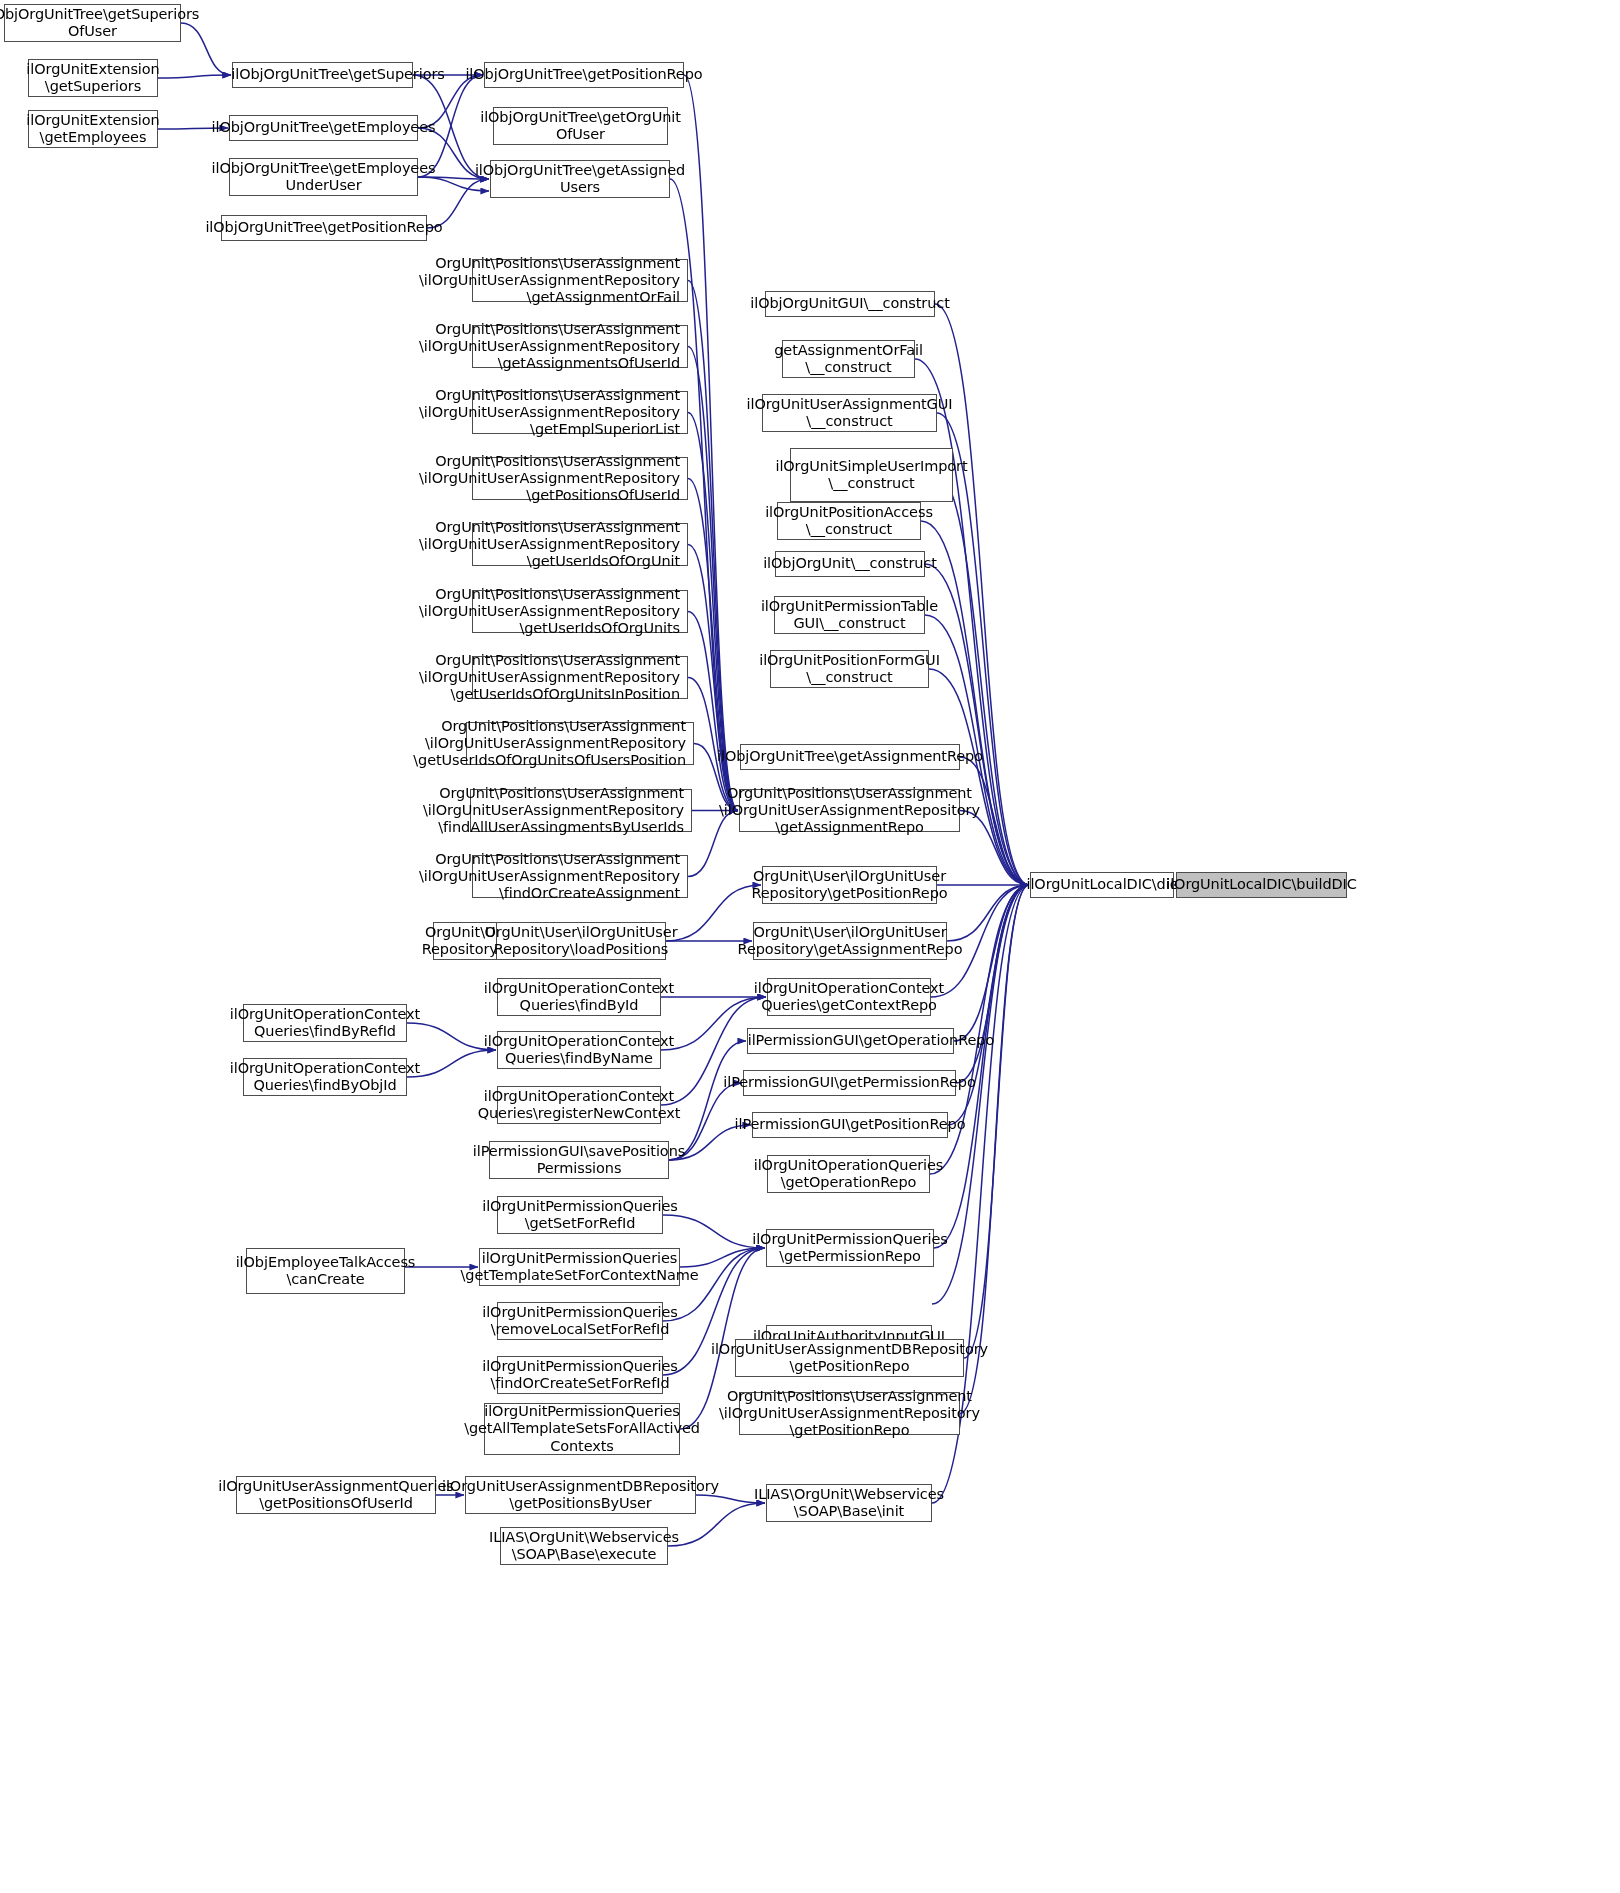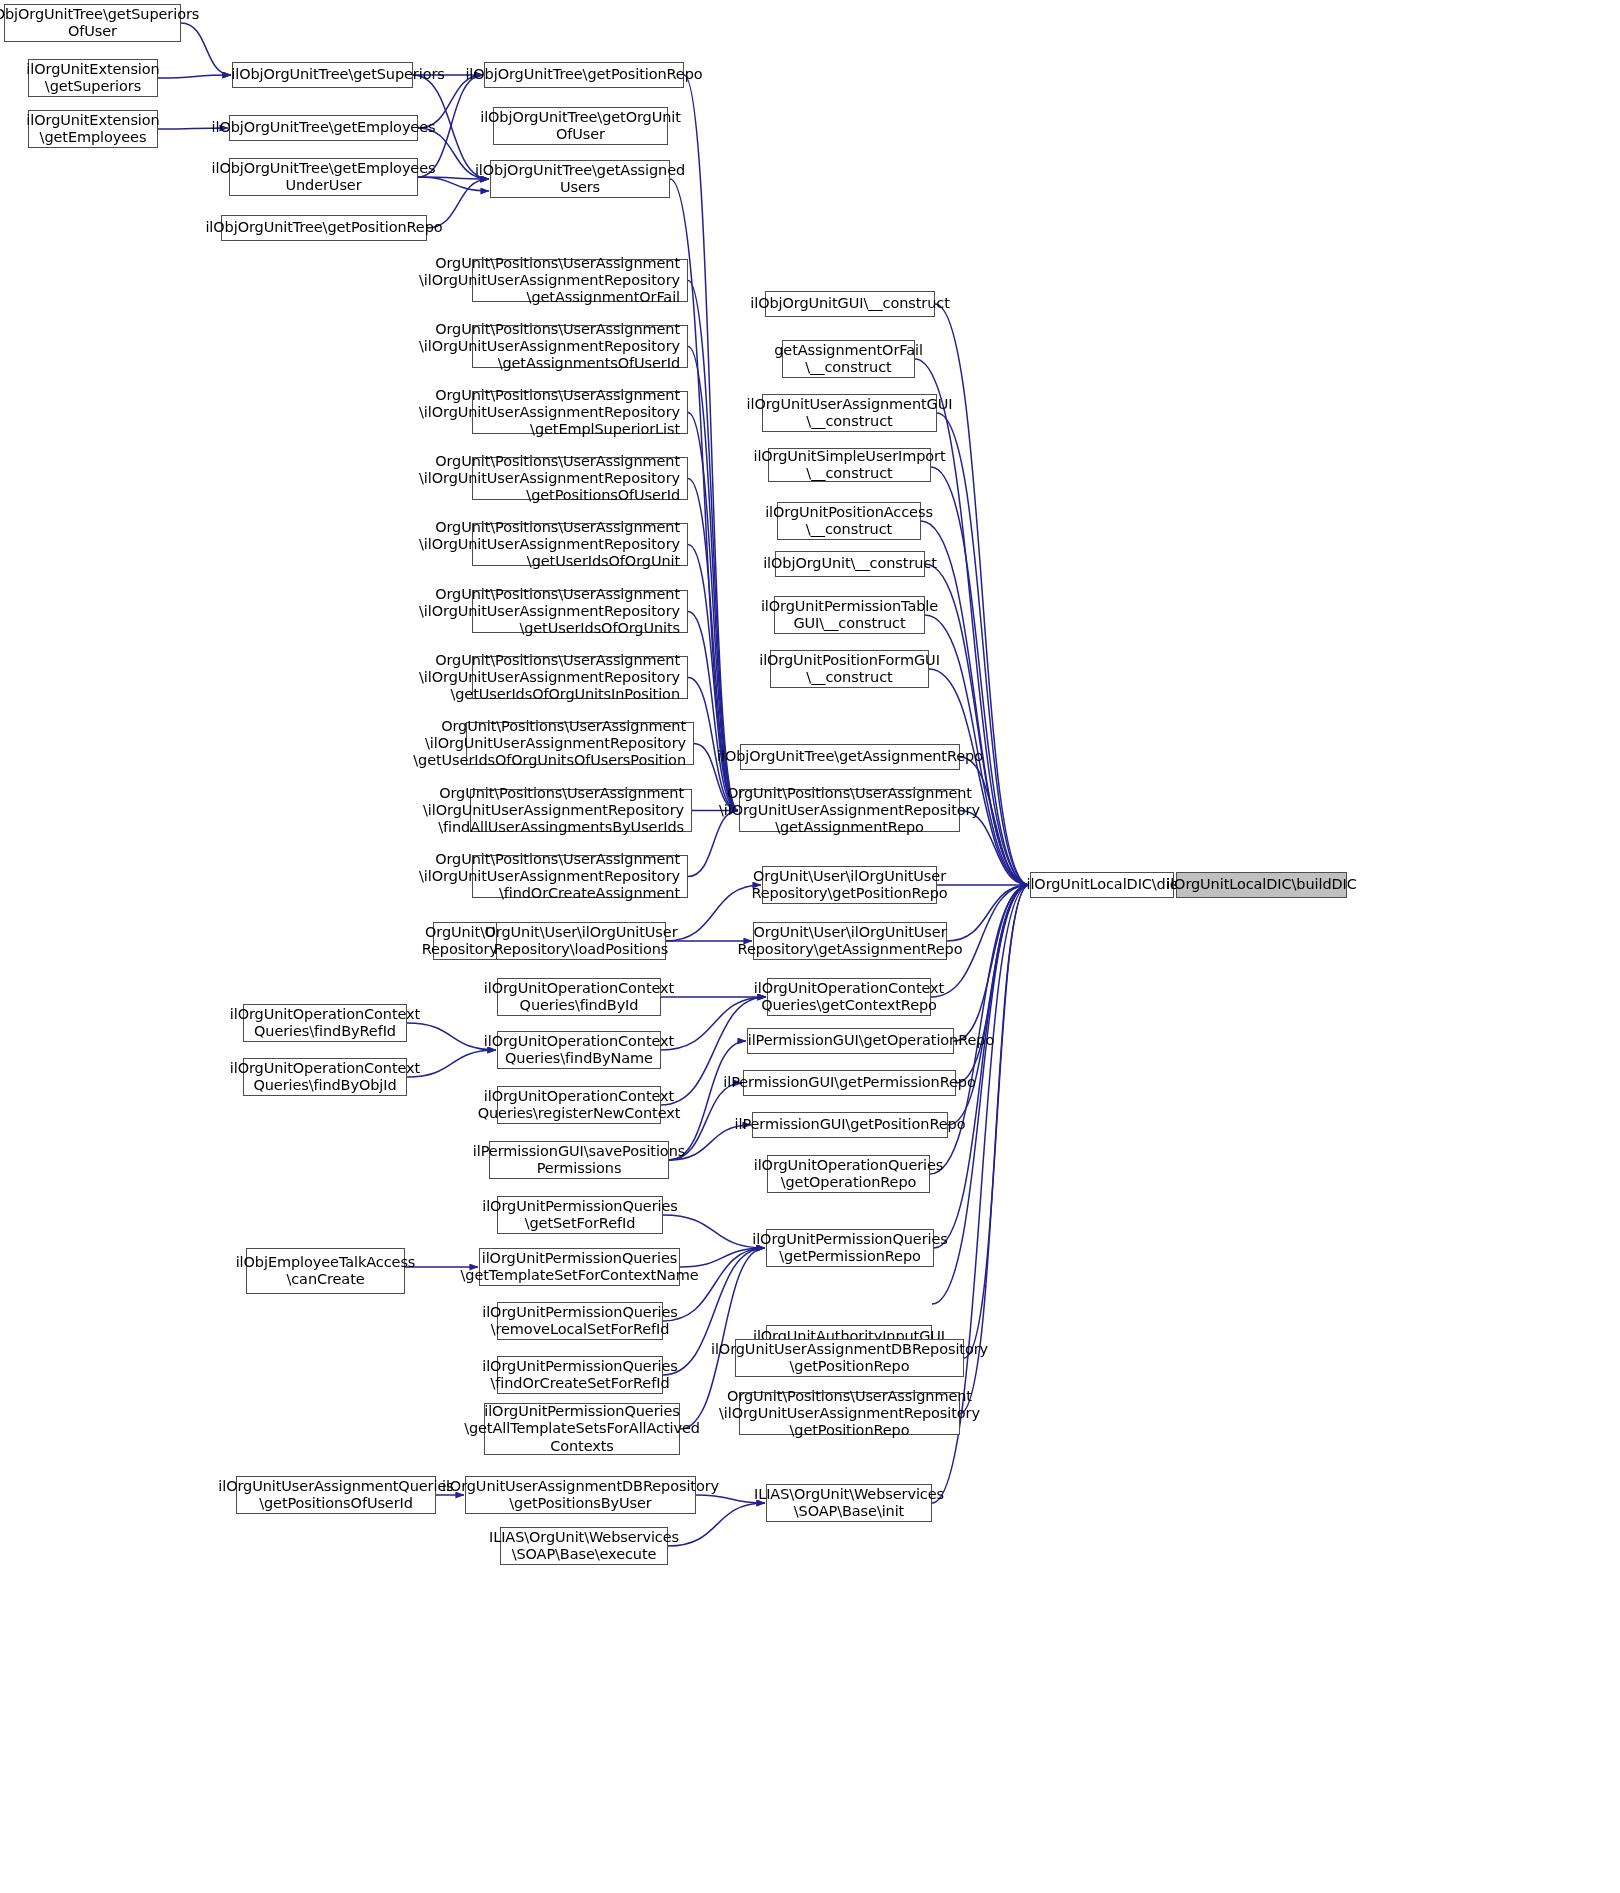--- a/index.html
+++ b/index.html
@@ -206,21 +206,21 @@
 \getPositionsOfUserId</span></div>
       <div class="node" style="left: 465px; top: 1476px; width: 231px; height: 38px;"><span>ilOrgUnitUserAssignmentDBRepository
 \getPositionsByUser</span></div>
       <div class="node" style="left: 500px; top: 1527px; width: 168px; height: 38px;"><span>ILIAS\OrgUnit\Webservices
 \SOAP\Base\execute</span></div>
       <div class="node" style="left: 765px; top: 291px; width: 170px; height: 26px;"><span>ilObjOrgUnitGUI\__construct</span></div>
       <div class="node" style="left: 782px; top: 340px; width: 133px; height: 38px;"><span>getAssignmentOrFail
 \__construct</span></div>
       <div class="node" style="left: 762px; top: 394px; width: 175px; height: 38px;"><span>ilOrgUnitUserAssignmentGUI
 \__construct</span></div>
-      <div class="node" style="left: 768px; top: 448px; width: 163px; height: 34px;"><span>ilOrgUnitSimpleUserImport
+      <div class="node" style="left: 790px; top: 448px; width: 163px; height: 54px;"><span>ilOrgUnitSimpleUserImport
 \__construct</span></div>
       <div class="node" style="left: 777px; top: 502px; width: 144px; height: 38px;"><span>ilOrgUnitPositionAccess
 \__construct</span></div>
       <div class="node" style="left: 775px; top: 551px; width: 150px; height: 26px;"><span>ilObjOrgUnit\__construct</span></div>
       <div class="node" style="left: 774px; top: 596px; width: 151px; height: 38px;"><span>ilOrgUnitPermissionTable
 GUI\__construct</span></div>
       <div class="node" style="left: 770px; top: 650px; width: 159px; height: 38px;"><span>ilOrgUnitPositionFormGUI
 \__construct</span></div>
       <div class="node" style="left: 740px; top: 744px; width: 220px; height: 26px;"><span>ilObjOrgUnitTree\getAssignmentRepo</span></div>
       <div class="node" style="left: 739px; top: 789px; width: 221px; height: 43px;"><span>OrgUnit\Positions\UserAssignment

